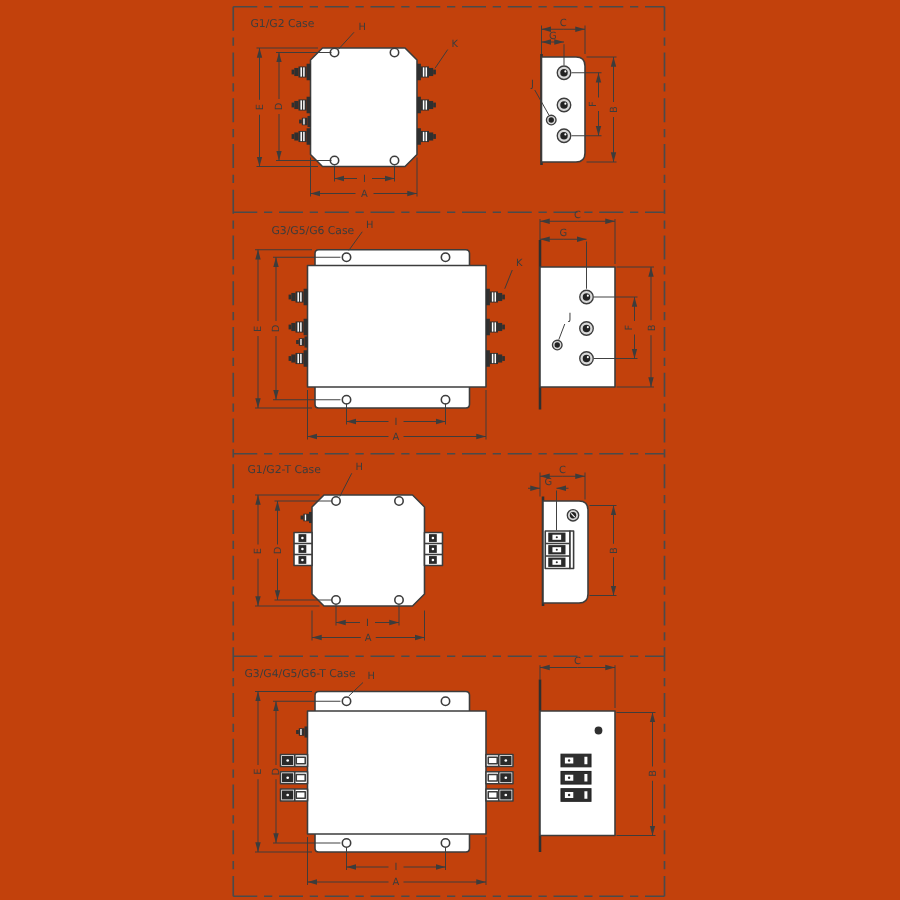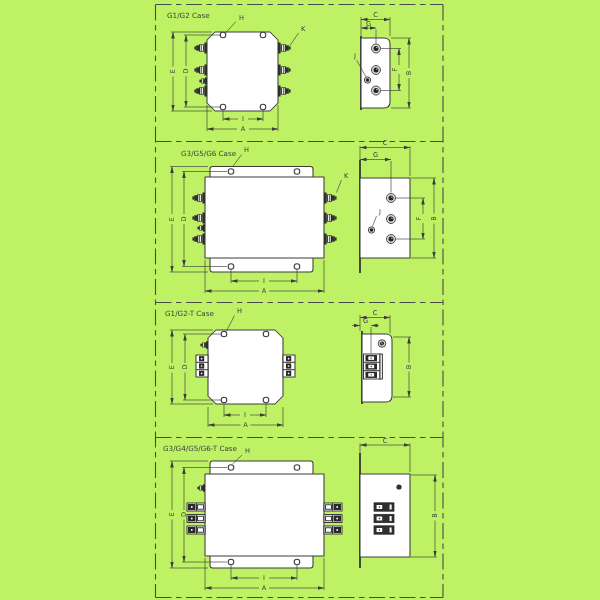--- a/index.html
+++ b/index.html
@@ -1,16 +1,16 @@
 <!DOCTYPE html>
 <html><head>
 <meta charset="utf-8">
 <style>
   html,body{margin:0;padding:0;background:#ffffff;}
-  #stage{position:relative;width:600px;height:600px;background:#bef264;overflow:hidden;
+  #stage{position:relative;width:600px;height:600px;background:#c2410c;overflow:hidden;
          font-family:"DejaVu Sans", sans-serif;}
   svg{position:absolute;left:0;top:0;}
   .oln{stroke:#3c3c3c;stroke-width:1.05;fill:none;stroke-linejoin:round;}
   .olnw{stroke:#3c3c3c;stroke-width:1.05;fill:#ffffff;stroke-linejoin:round;}
   .dim{stroke:#3c3c3c;stroke-width:0.65;fill:none;}
   .plate{stroke:#2f2f2f;stroke-width:1.7;fill:none;}
   .dash{stroke:#4a4a4a;stroke-width:1.1;fill:none;stroke-dasharray:16 4.5 5.5 4.5;}
   text.dl{font-size:6.6px;fill:#3c3c3c;}
   text.ttl{font-size:7.2px;fill:#3c3c3c;}
   .mid{text-anchor:middle;}

